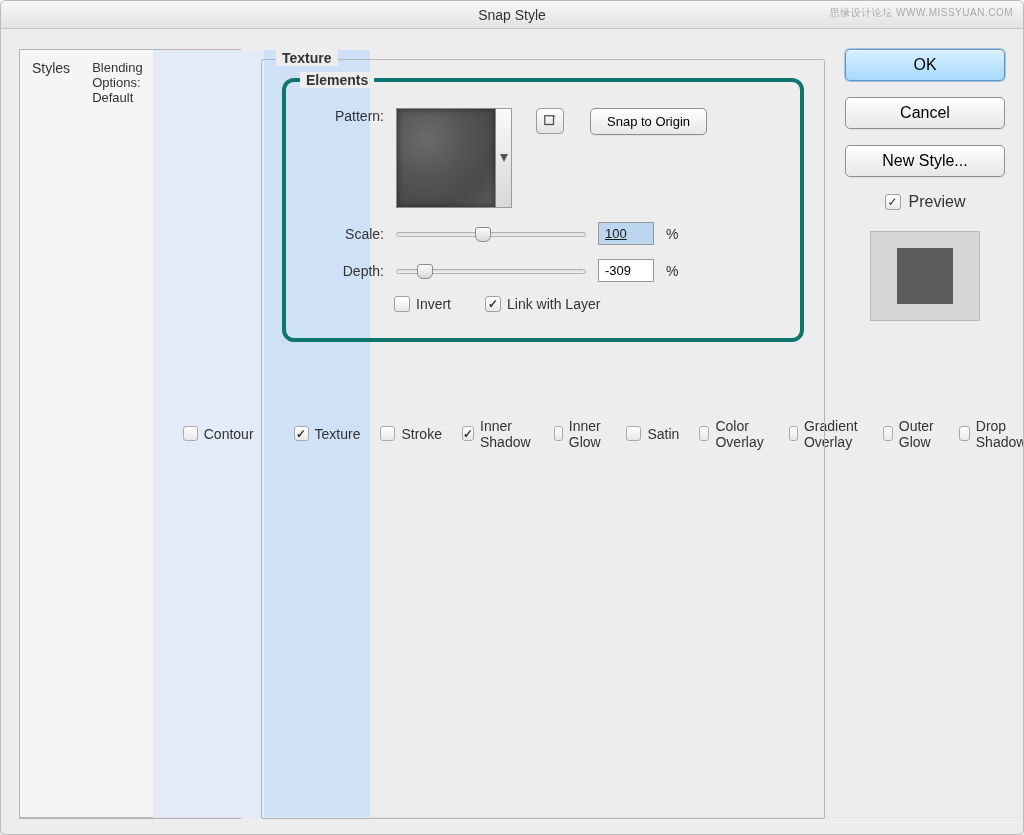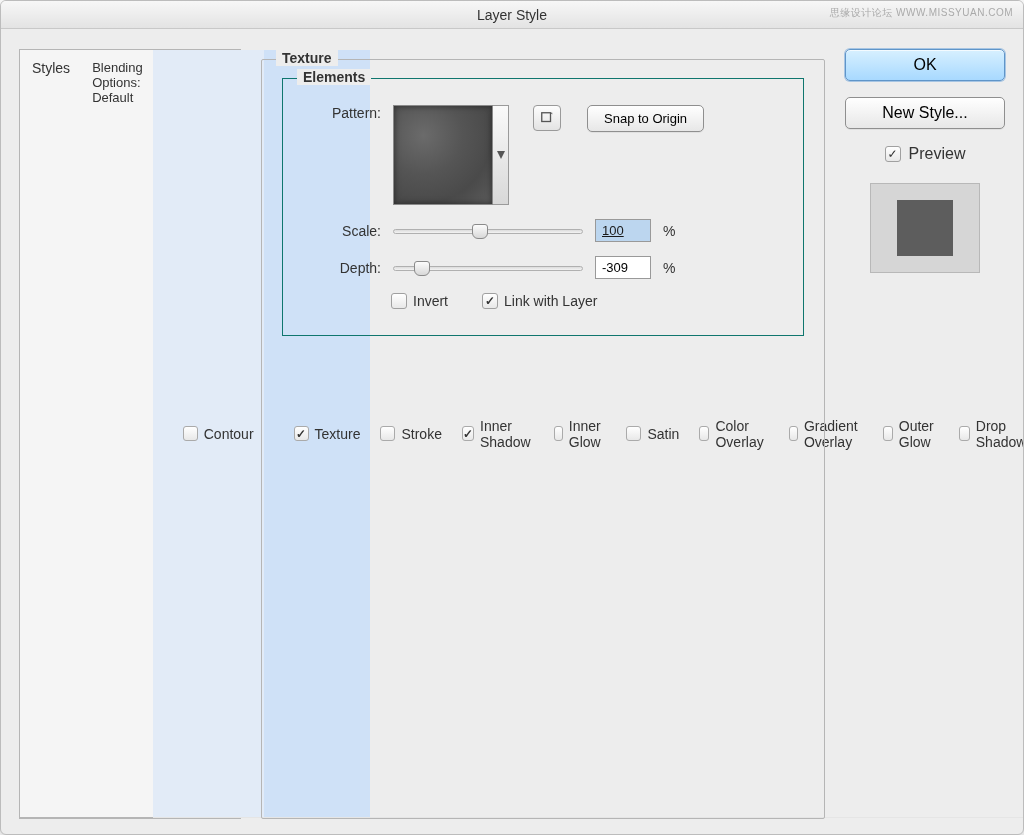--- a/index.html
+++ b/index.html
@@ -107,22 +107,22 @@
 .groupbox .legend {
   position: absolute;
   top: -10px;
   left: 14px;
   background: #ededed;
   padding: 0 6px;
   font-weight: 600;
   font-size: 14px;
 }
 .inner-group {
-  border: 1px solid #0f766e;
-  border-radius: 0;
+  border: 4px solid #0f766e;
+  border-radius: 12px;
   position: relative;
   padding: 26px 26px 26px 26px;
 }
 .inner-group .legend {
   position: absolute;
   top: -10px;
   left: 14px;
   background: #ededed;
   padding: 0 6px;
   font-weight: 600;
@@ -251,21 +251,21 @@
 .preview-box .inner {
   width: 56px; height: 56px;
   background: #5d5d5d;
 }
 </style>
 </head>
 <body>
 
 <div class="window">
   <div class="titlebar">
-    <span>Layer Style</span>
+    <span>Snap Style</span>
   </div>
   <div class="watermark">思缘设计论坛 WWW.MISSYUAN.COM</div>
 
   <div class="body">
 
     <div class="styles-panel">
       <div class="styles-header">Styles</div>
       <div class="blending-row">Blending Options: Default</div>
 
       <div class="style-item checkable sub greysel">
@@ -364,20 +364,21 @@
               <span class="cb checked"></span>
               <span>Link with Layer</span>
             </label>
           </div>
         </div>
       </div>
     </div>
 
     <div class="rightcol">
       <button class="mac-button btn-default">OK</button>
+      <button class="mac-button">Cancel</button>
       <button class="mac-button">New Style...</button>
       <div class="preview-wrap">
         <span class="cb checked" style="width:16px;height:16px;border:1px solid #a0a0a0;border-radius:3px;background:linear-gradient(#fff,#e8e8e8);display:inline-flex;align-items:center;justify-content:center;font-size:12px;">✓</span>
         <span>Preview</span>
       </div>
       <div class="preview-box">
         <div class="inner"></div>
       </div>
     </div>
 

